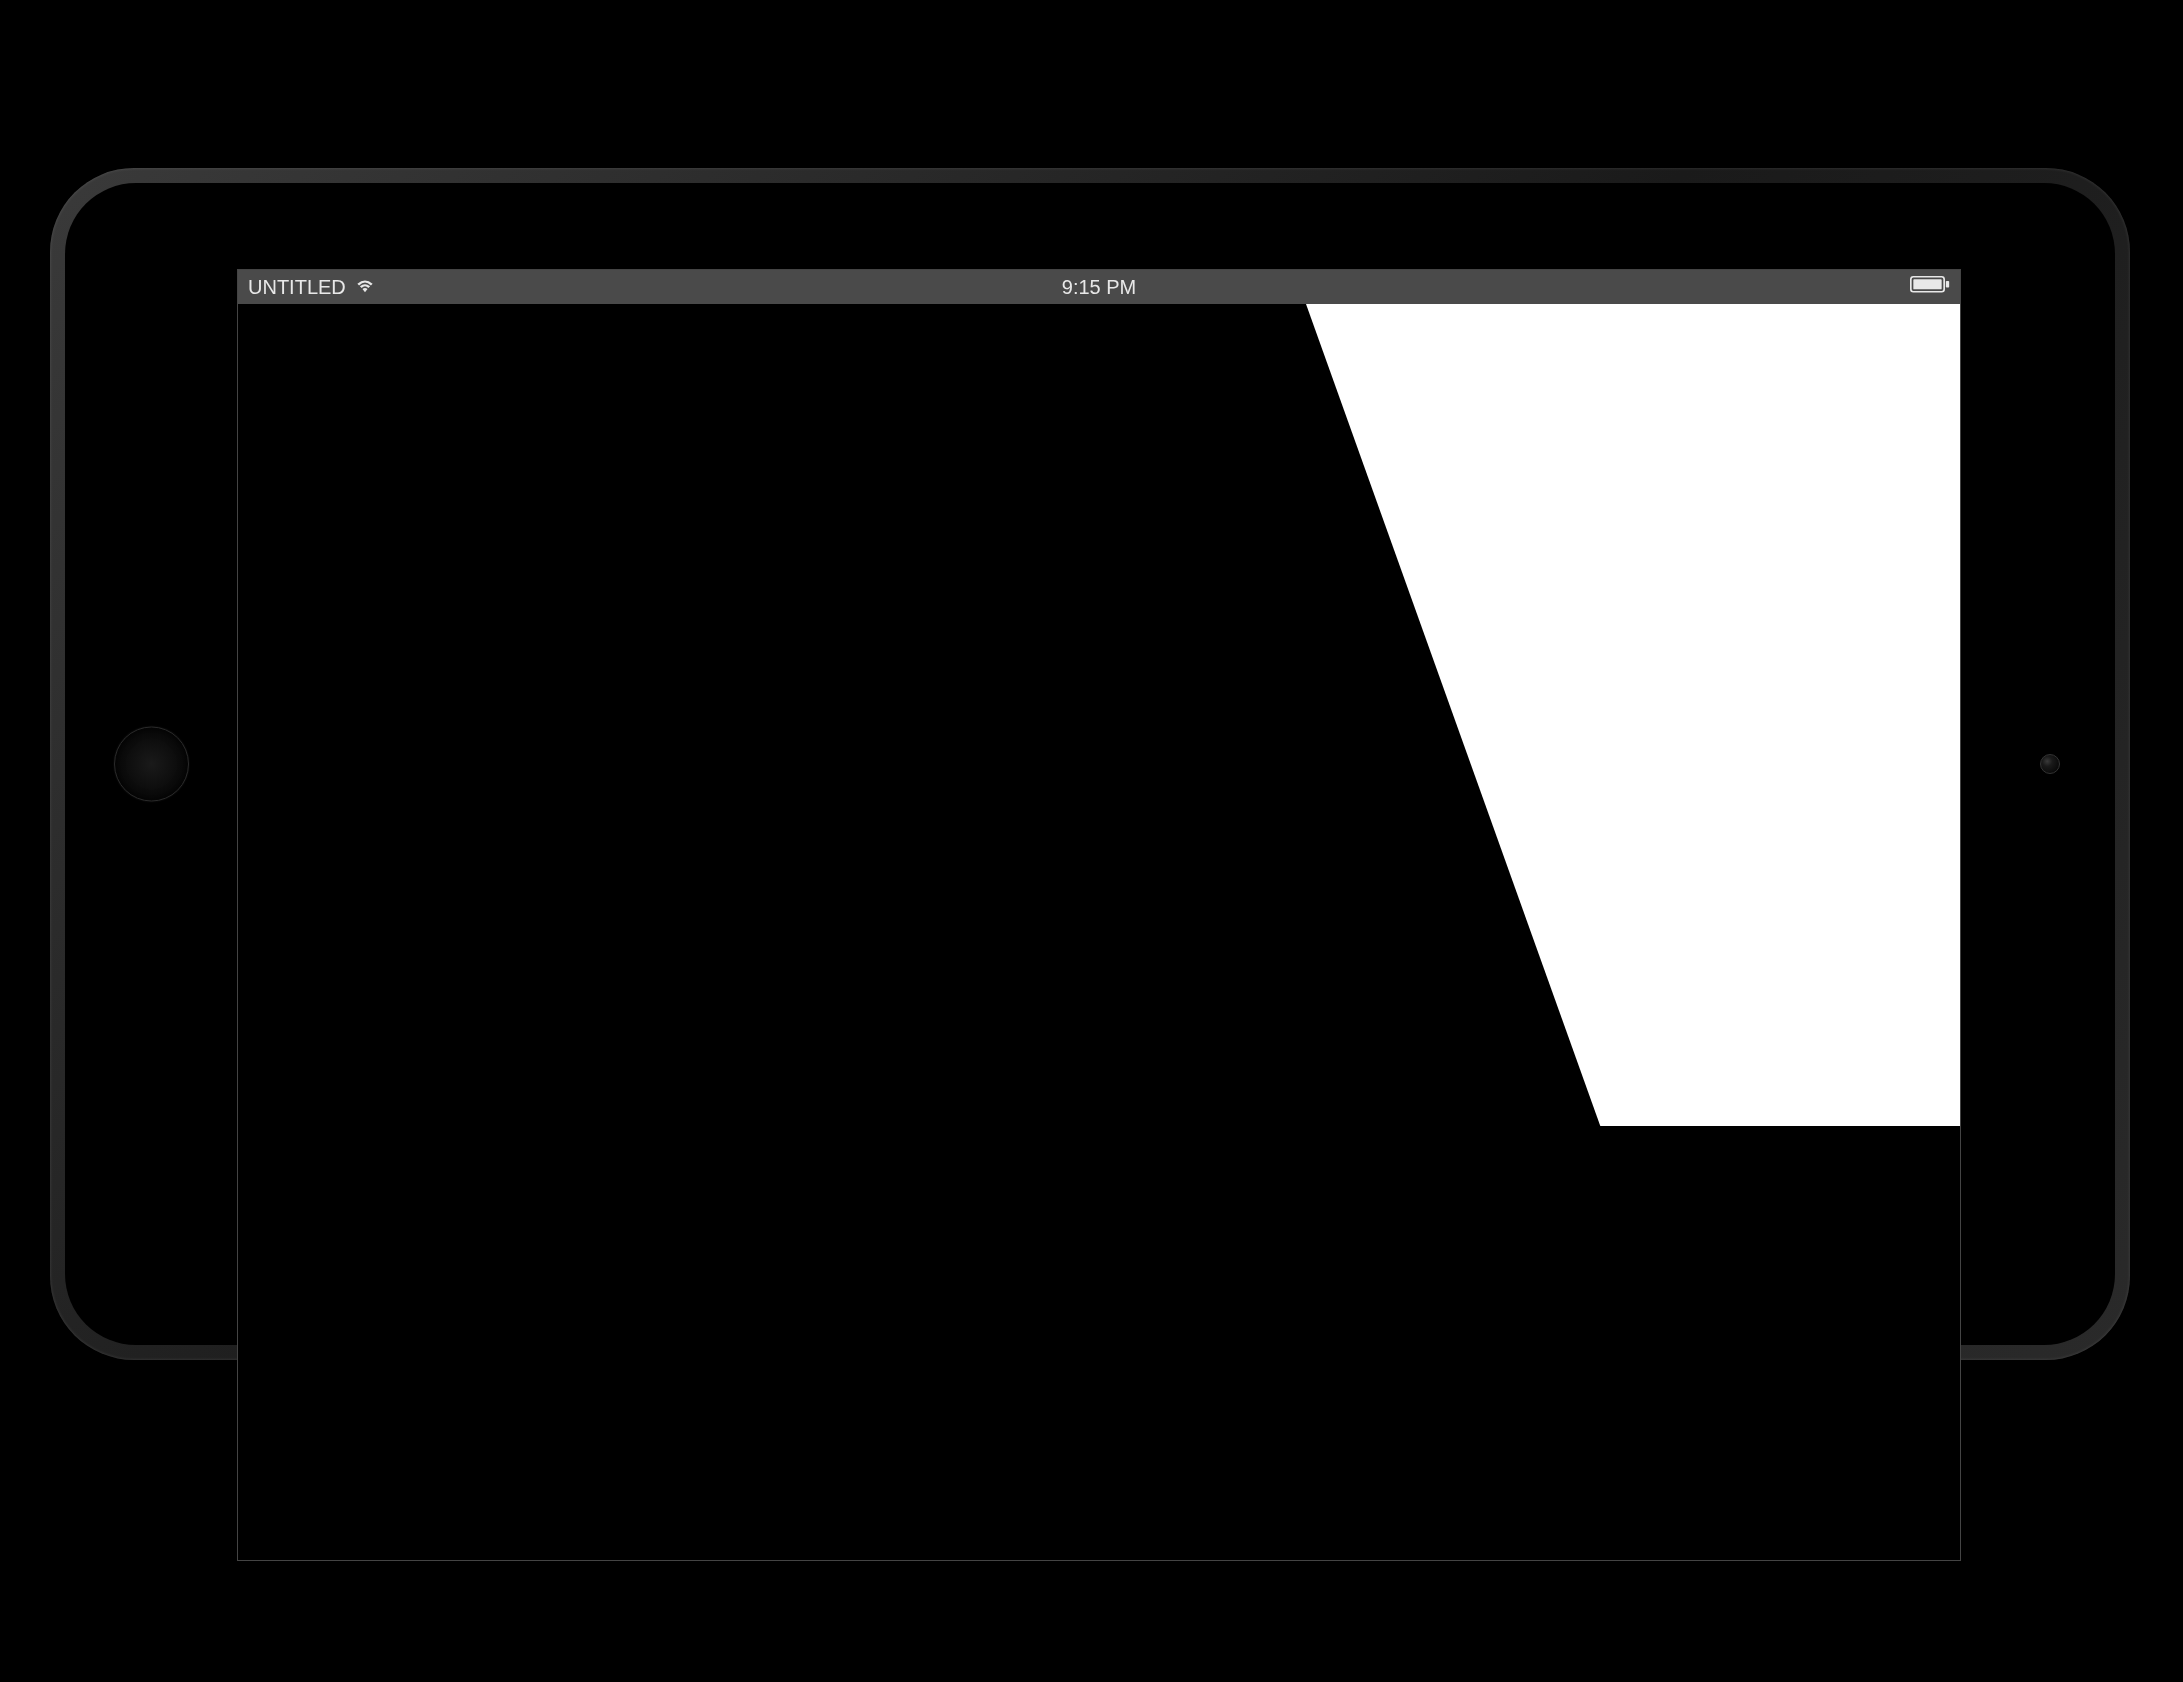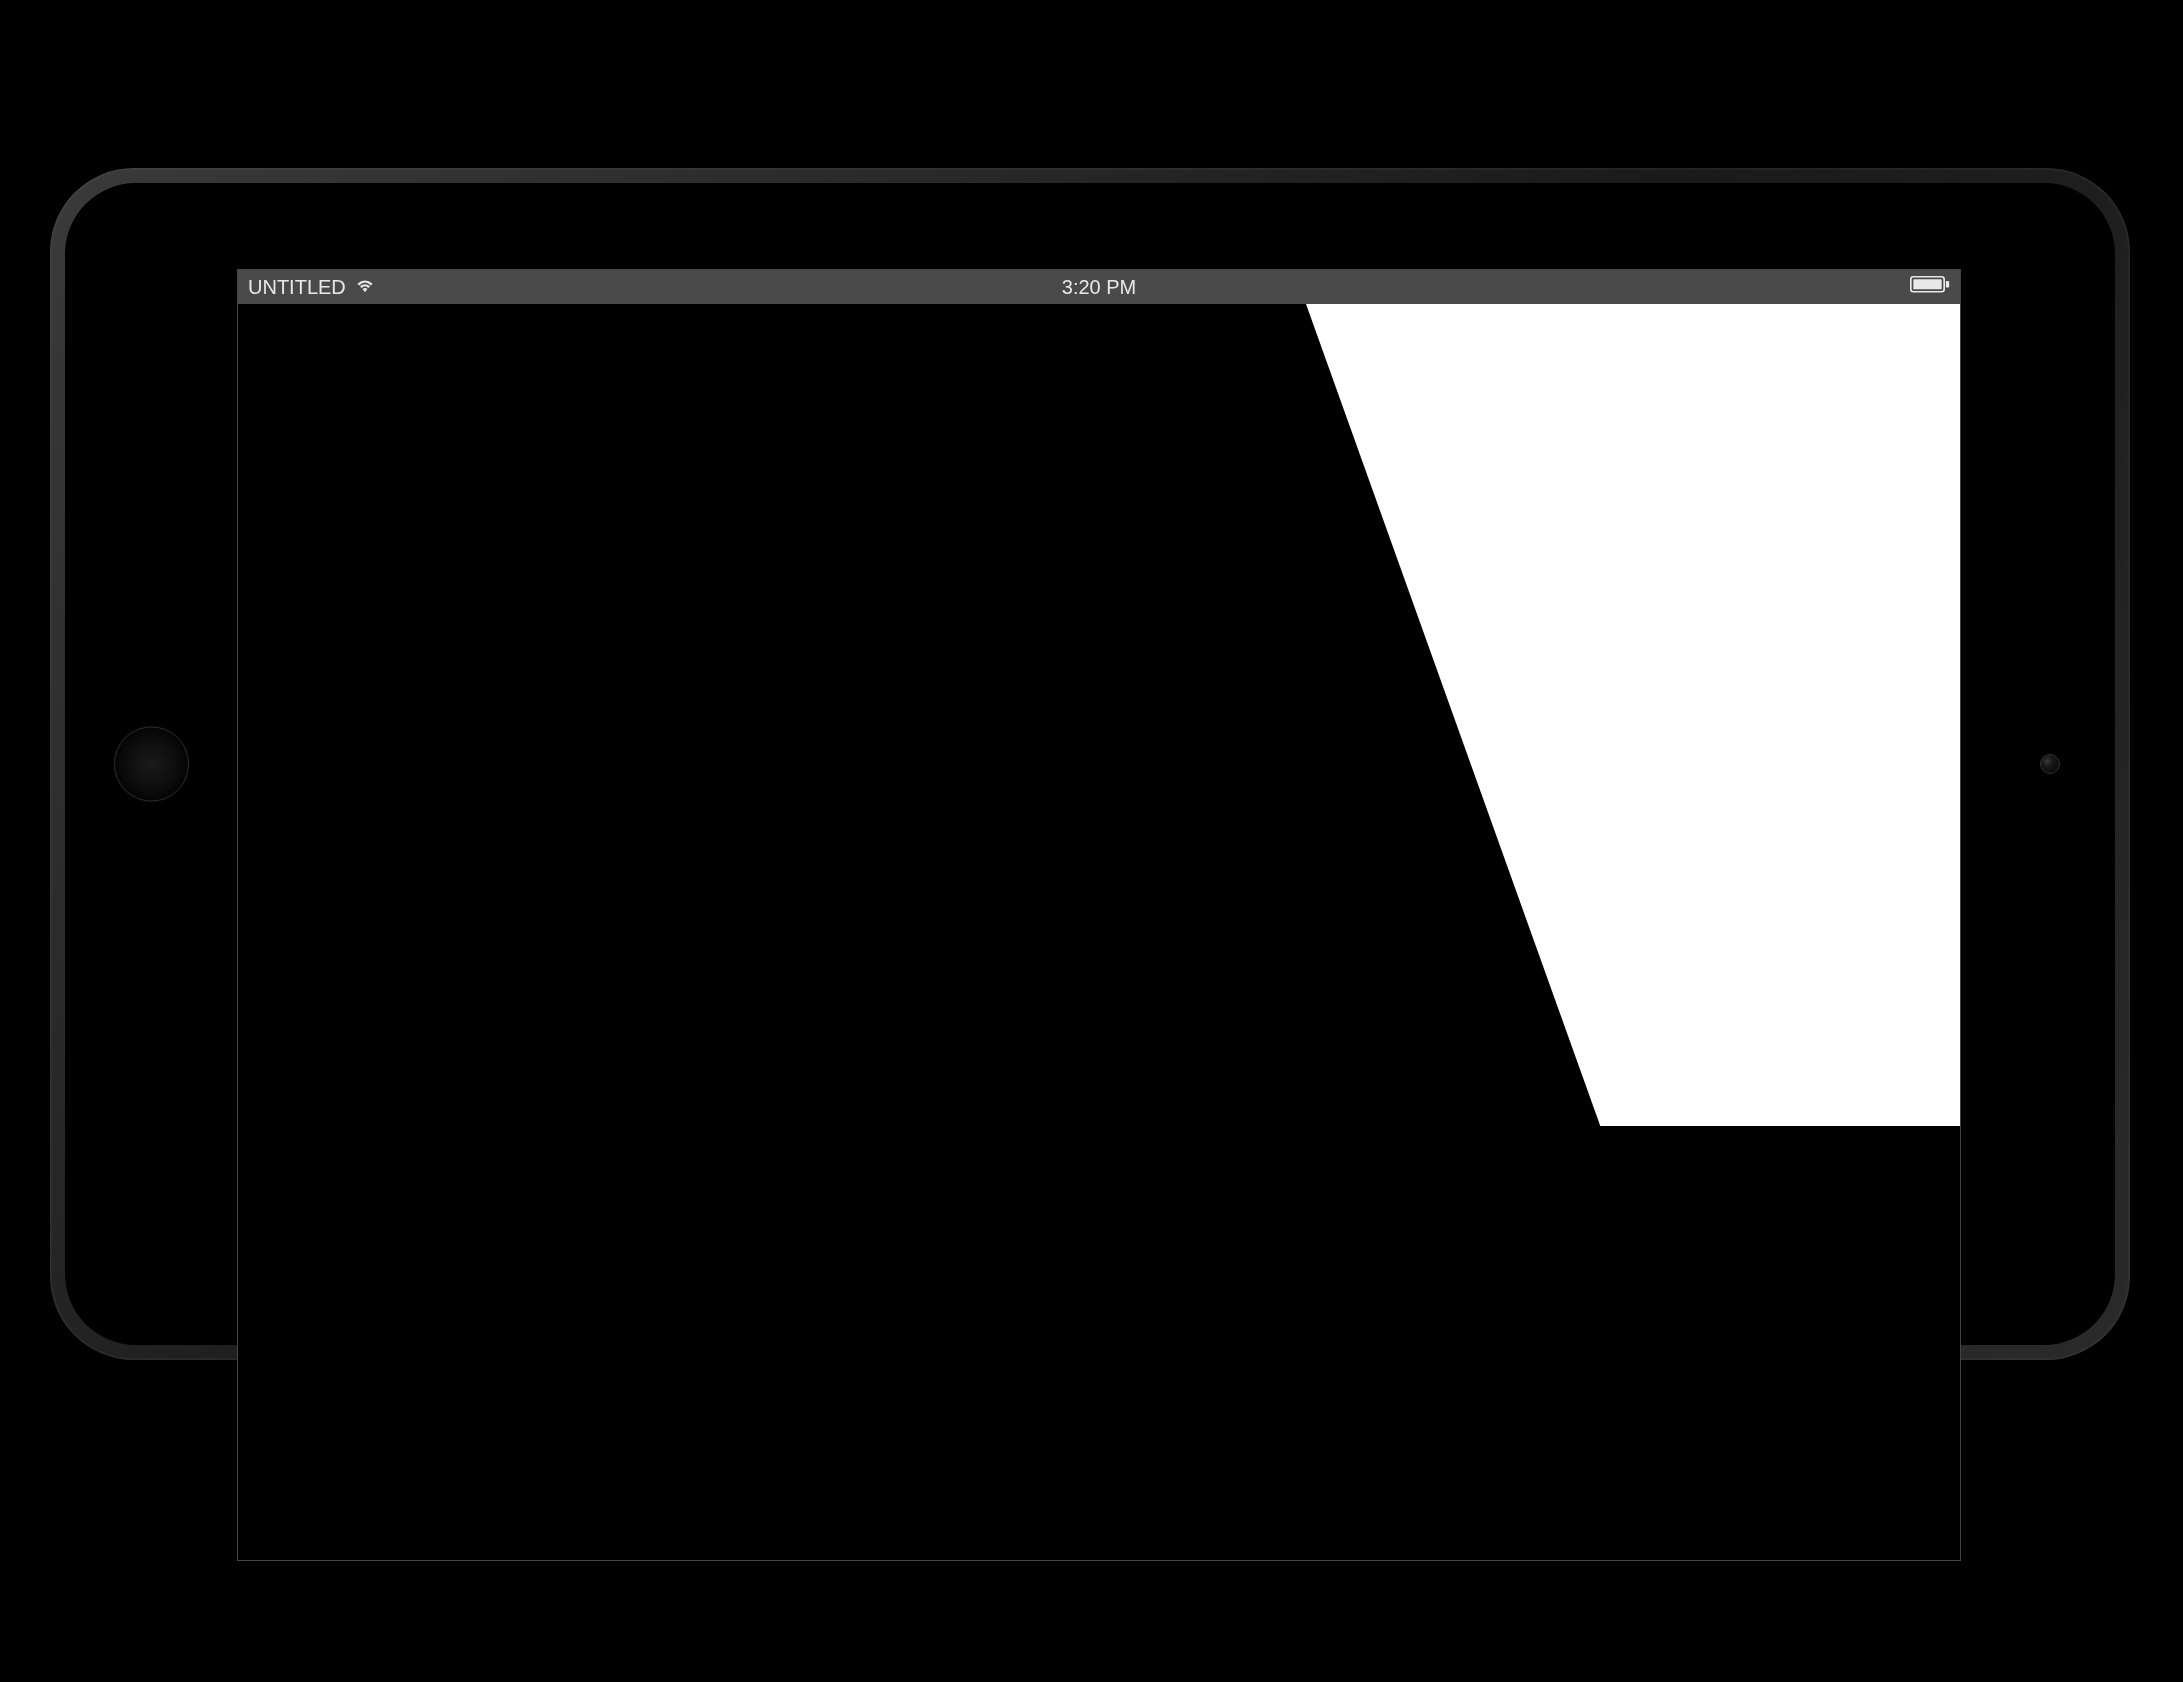--- a/index.html
+++ b/index.html
@@ -152,21 +152,21 @@
       <div class="status-bar">
         <div class="status-left">
           <span>UNTITLED</span>
           <span class="wifi-icon">
             <svg width="22" height="17" viewBox="0 0 26 20">
               <path d="M13 18 L10 14 Q13 12 16 14 Z M7 11 Q13 6 19 11 L17 13 Q13 9 9 13 Z M4 8 Q13 0 22 8 L20 10 Q13 3 6 10 Z" fill="#e8e8e8"></path>
             </svg>
           </span>
         </div>
 
-        <div class="status-center">3:20 PM</div>
+        <div class="status-center">9:15 PM</div>
 
         <div class="status-right">
           <span class="battery-icon">
             <svg width="40" height="18.5" viewBox="0 0 48 22">
               <rect x="1" y="2" width="40" height="18" rx="3" ry="3" fill="none" stroke="#e8e8e8" stroke-width="2"></rect>
               <rect x="4" y="5" width="34" height="12" rx="1" fill="#e8e8e8"></rect>
               <rect x="43" y="7" width="4" height="8" rx="1" fill="#e8e8e8"></rect>
             </svg>
           </span>
         </div>

